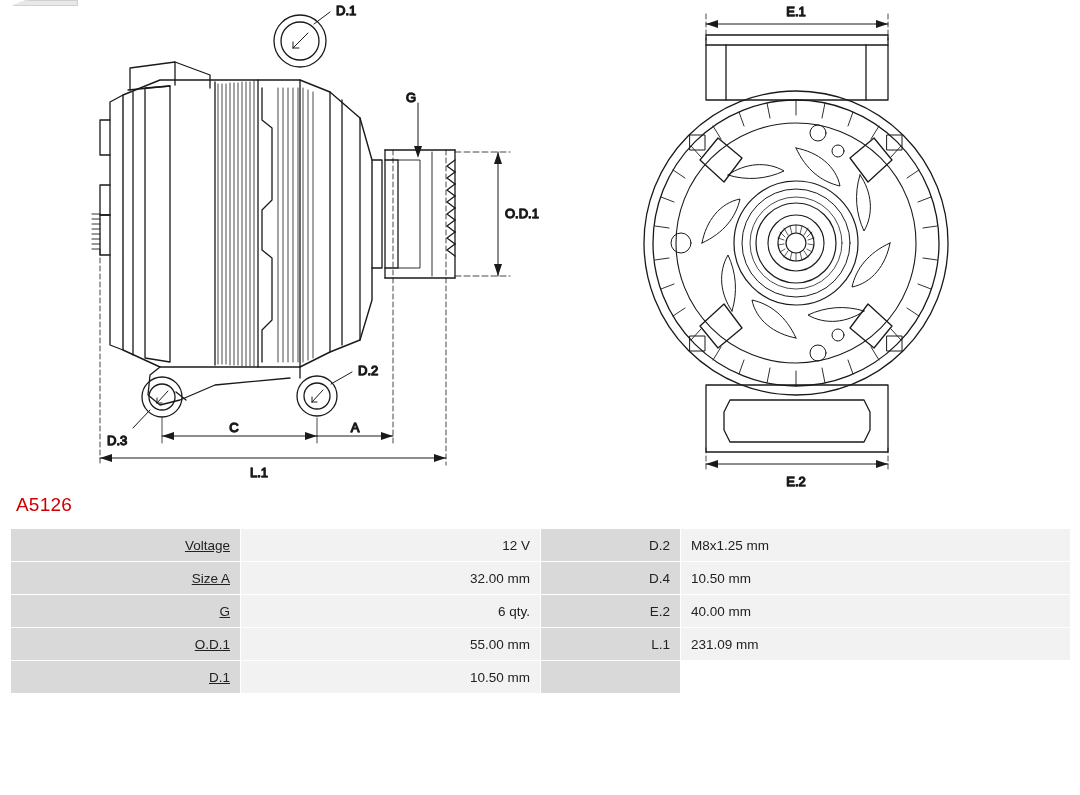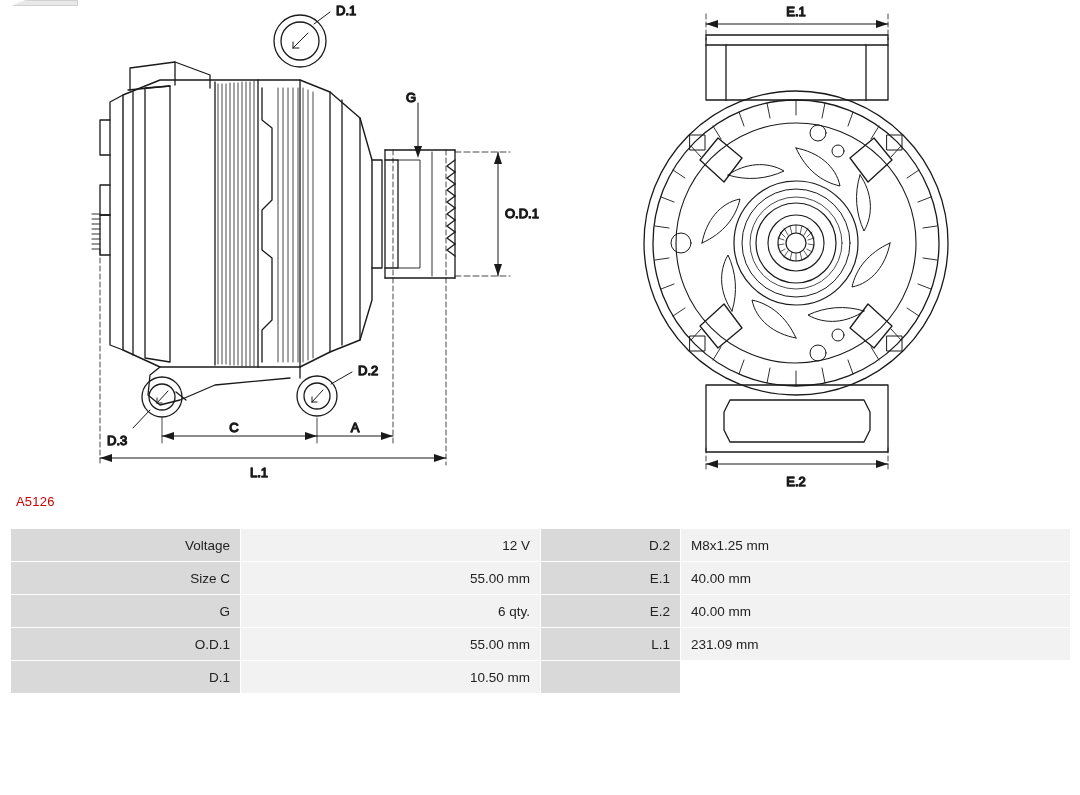--- a/index.html
+++ b/index.html
@@ -23,21 +23,21 @@
     width: 1080px;
     height: 490px;
   }
   .drawing-area svg {
     display: block;
   }
   .part-number {
     position: absolute;
     left: 16px;
     top: 494px;
-    font-size: 13px;
+    font-size: 19px;
     color: #cc0000;
     font-family: "Liberation Sans", sans-serif;
     letter-spacing: 0.2px;
   }
   .spec-table {
     position: absolute;
     left: 10px;
     top: 528px;
     width: 1060px;
     border-collapse: collapse;
@@ -47,20 +47,21 @@
     height: 33px;
     border: 1px solid #ffffff;
     font-size: 13.5px;
     color: #222222;
     padding: 0 10px;
   }
   .lab {
     background: #d9d9d9;
     text-align: right;
     width: 230px;
+    text-decoration: underline;
   }
   .val {
     background: #f2f2f2;
     text-align: right;
     width: 300px;
   }
   .lab2 {
     background: #d9d9d9;
     text-align: right;
     width: 140px;
@@ -378,24 +379,24 @@
 
   <table class="spec-table">
     <tbody>
       <tr>
         <td class="lab">Voltage</td>
         <td class="val">12 V</td>
         <td class="lab2">D.2</td>
         <td class="val2">M8x1.25 mm</td>
       </tr>
       <tr>
-        <td class="lab">Size C</td>
-        <td class="val">55.00 mm</td>
-        <td class="lab2">E.1</td>
-        <td class="val2">40.00 mm</td>
+        <td class="lab">Size A</td>
+        <td class="val">32.00 mm</td>
+        <td class="lab2">D.4</td>
+        <td class="val2">10.50 mm</td>
       </tr>
       <tr>
         <td class="lab">G</td>
         <td class="val">6 qty.</td>
         <td class="lab2">E.2</td>
         <td class="val2">40.00 mm</td>
       </tr>
       <tr>
         <td class="lab">O.D.1</td>
         <td class="val">55.00 mm</td>

